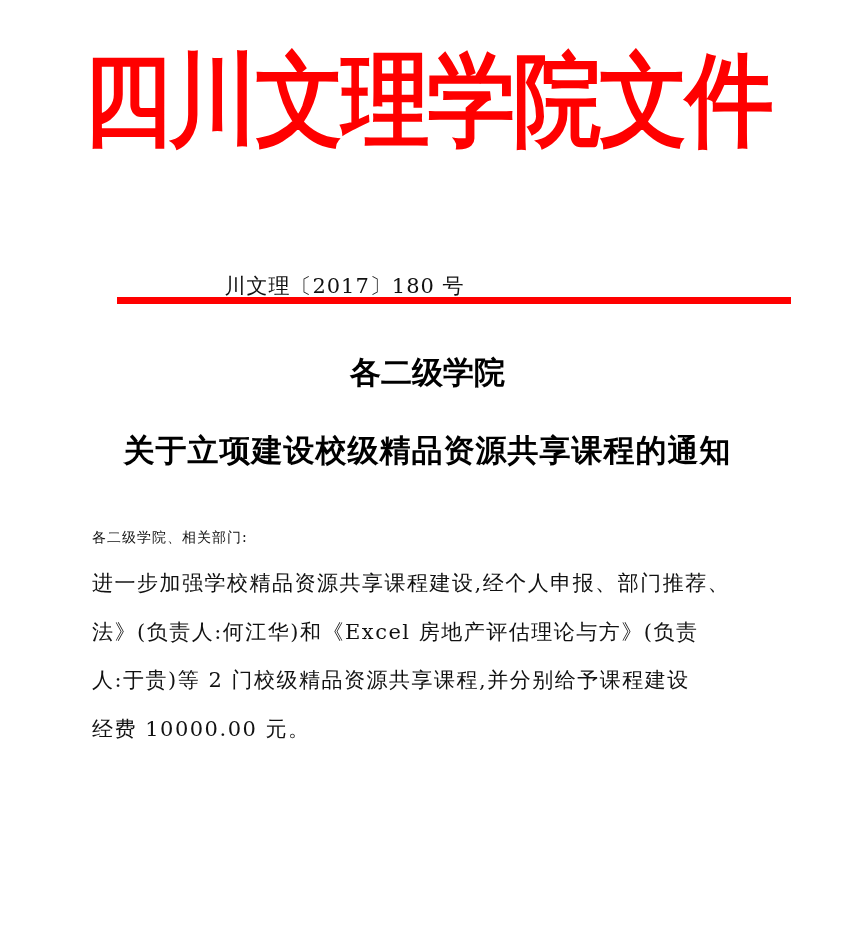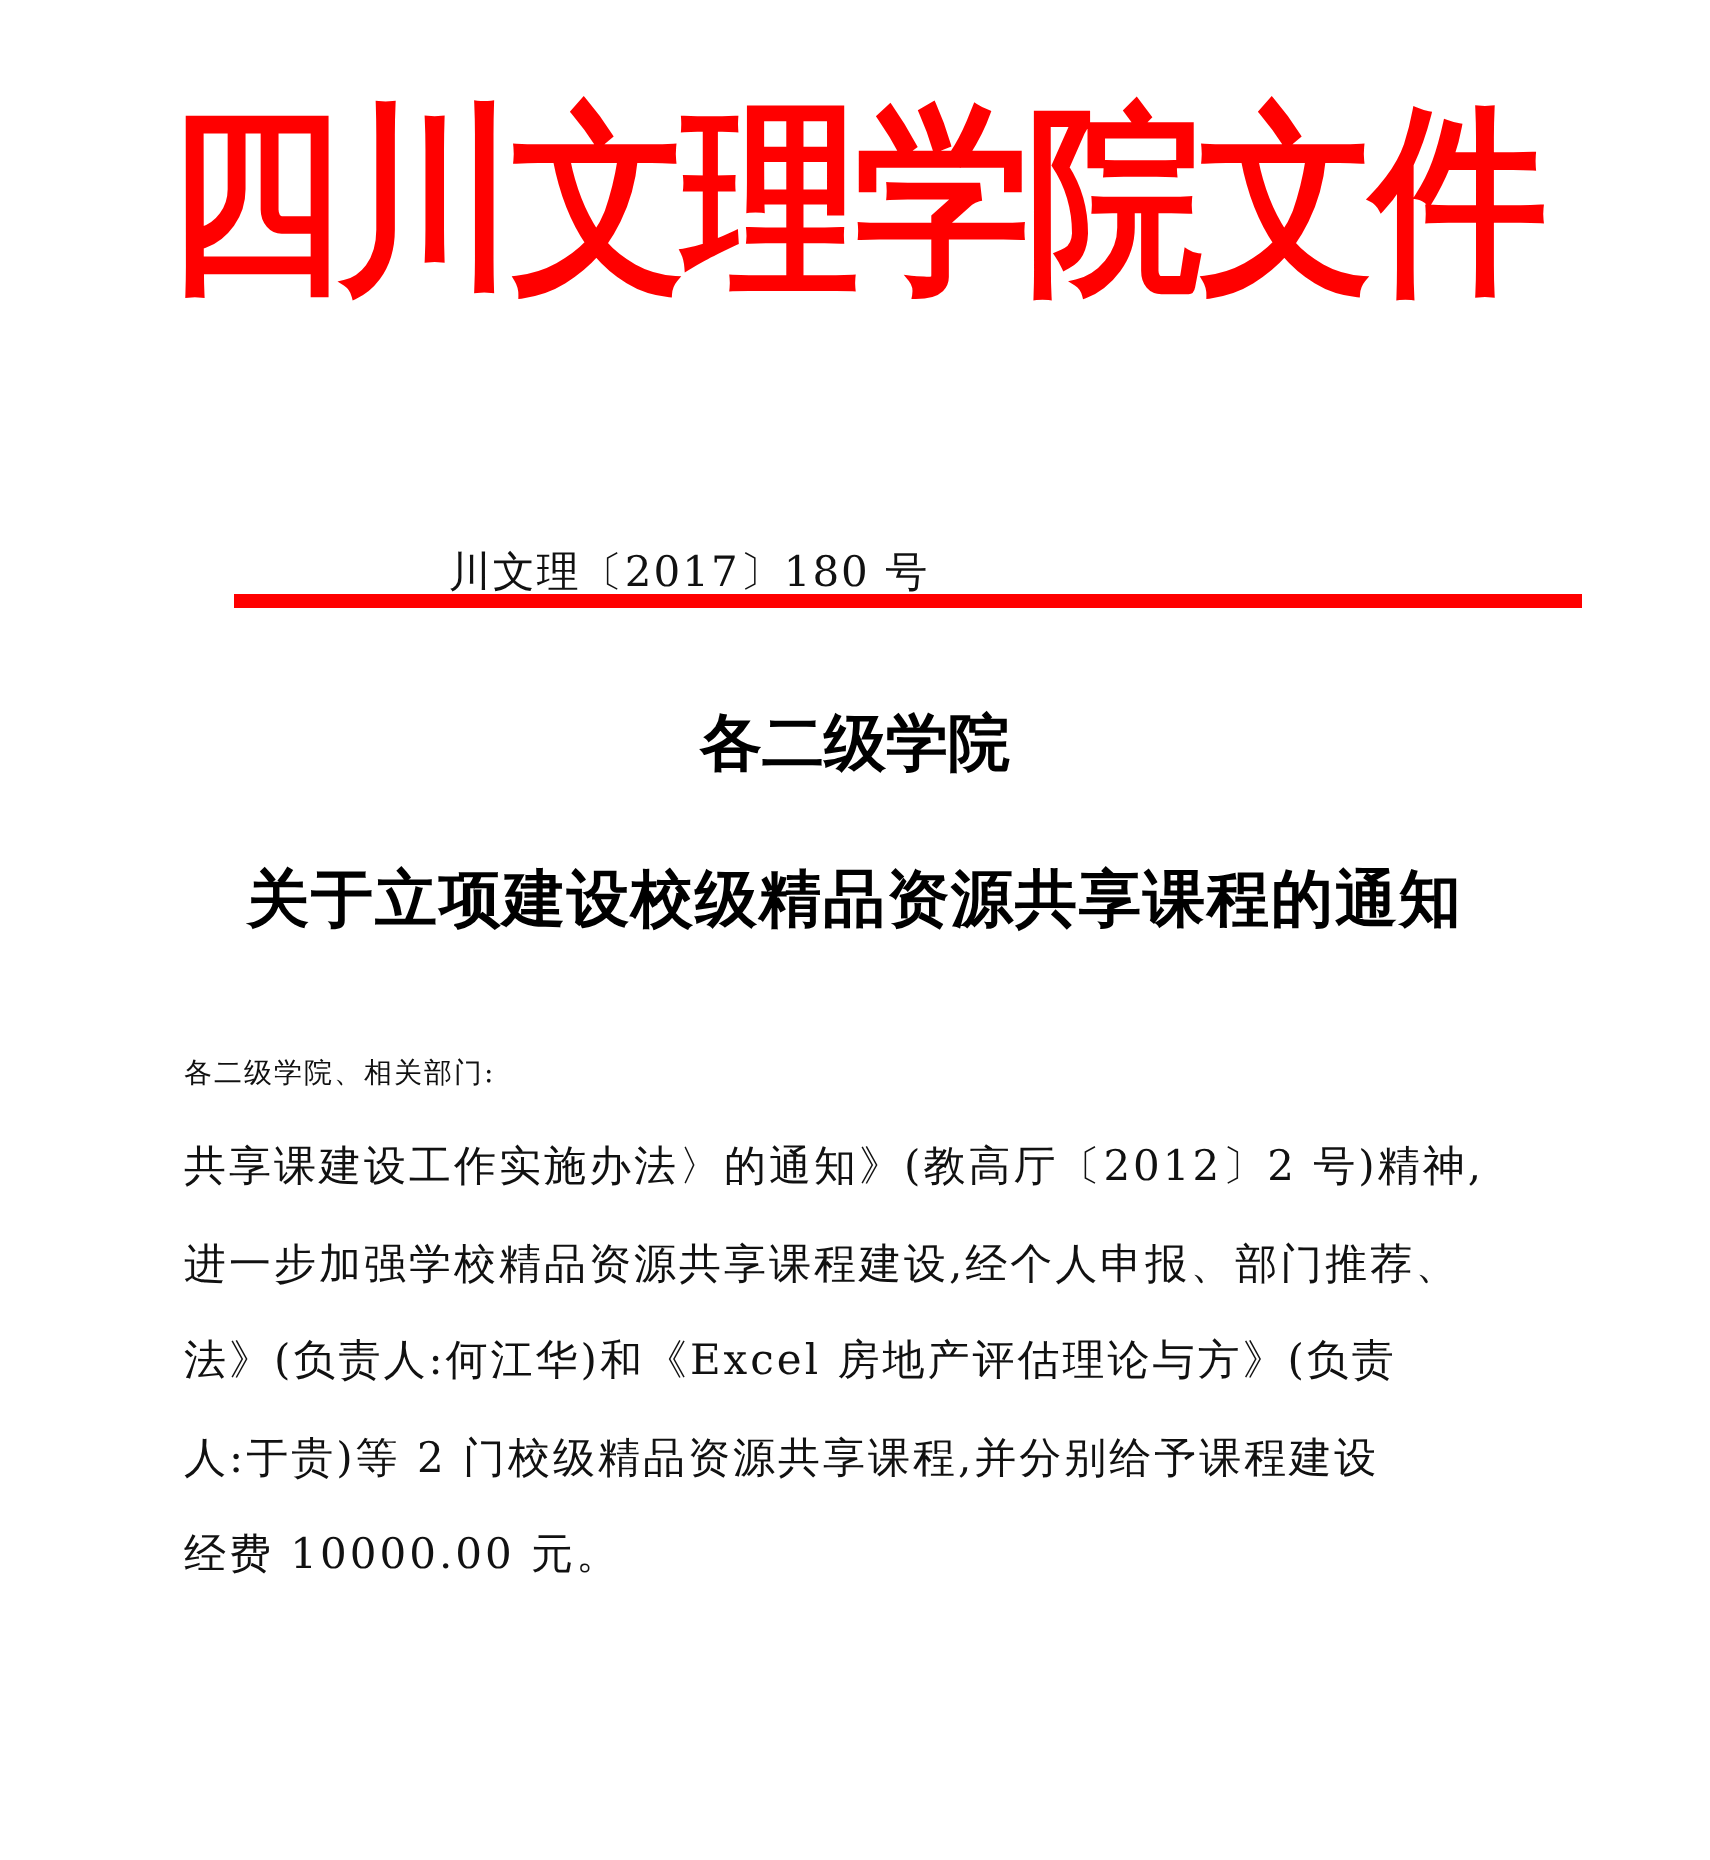--- a/index.html
+++ b/index.html
@@ -97,18 +97,17 @@
 <div class="doc-number">川文理〔2017〕180 号</div>
 
 <div class="red-rule"></div>
 
 <div class="title title-line-1">各二级学院</div>
 <div class="title title-line-2">关于立项建设校级精品资源共享课程的通知</div>
 
 <div class="salutation">各二级学院、相关部门:</div>
 
 <div class="body-para">
-  <span class="body-line">共享课建设工作实施办法〉的通知》(教高厅〔2012〕2 号)精神,</span>
   <span class="body-line">进一步加强学校精品资源共享课程建设,经个人申报、部门推荐、</span>
   <span class="body-line">法》(负责人:何江华)和《Excel 房地产评估理论与方》(负责</span>
   <span class="body-line">人:于贵)等 2 门校级精品资源共享课程,并分别给予课程建设</span>
   <span class="body-line">经费 10000.00 元。</span>
 </div>
 
 </body></html>

